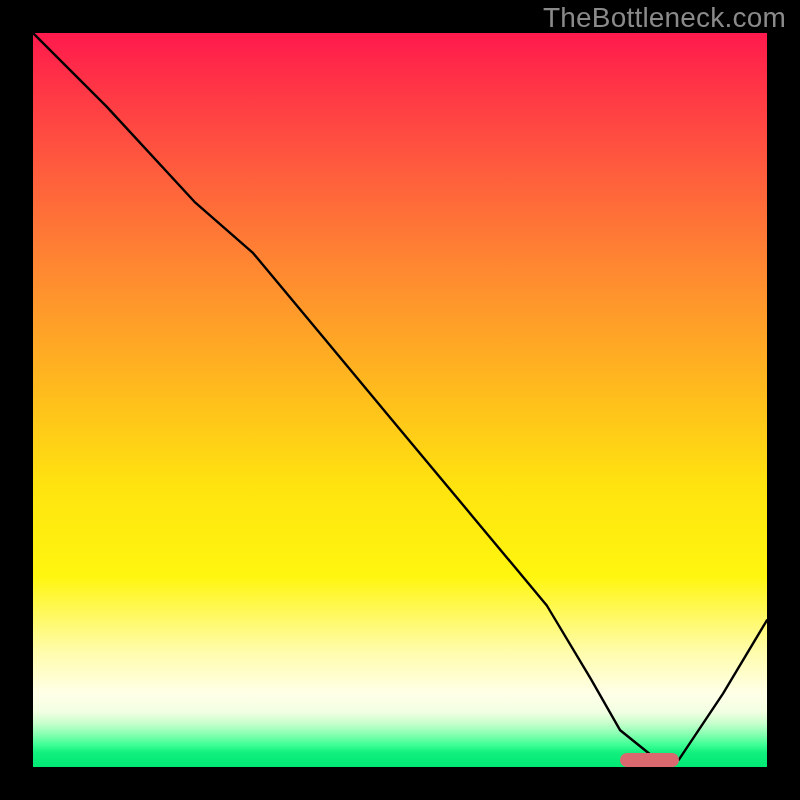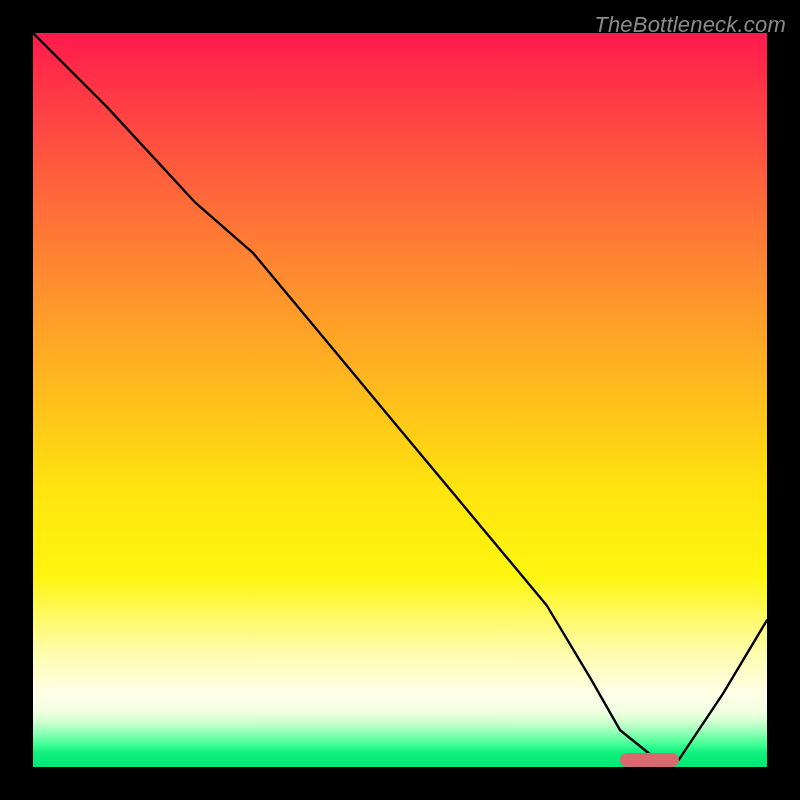--- a/index.html
+++ b/index.html
@@ -12,27 +12,26 @@
     font-family: Arial, Helvetica, sans-serif;
   }
   .frame {
     position: relative;
     width: 800px;
     height: 800px;
     background: #000;
   }
   .attribution {
     position: absolute;
-    top: 12px;
+    top: 2px;
     right: 14px;
     color: #8a8a8a;
-    font-size: 22px;
+    font-size: 28px;
     letter-spacing: 0.2px;
     font-weight: 400;
-    font-style: italic;
   }
   .plot {
     position: absolute;
     left: 33px;
     top: 33px;
     width: 734px;
     height: 734px;
     background: linear-gradient(
       to bottom,
       #ff1a4d 0%,

